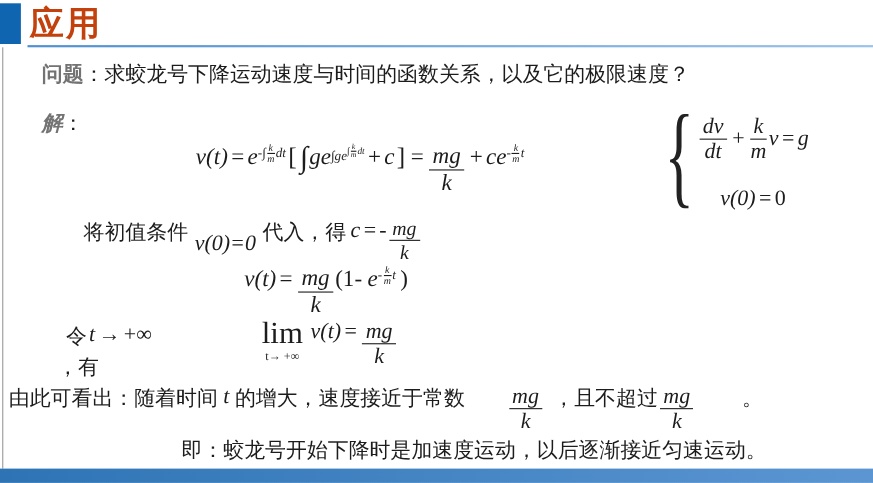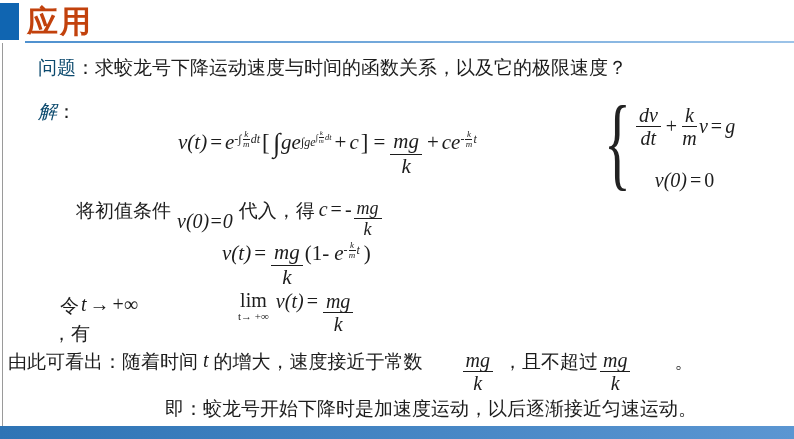--- a/index.html
+++ b/index.html
@@ -1,21 +1,21 @@
 <!DOCTYPE html>
 <html><head>
 <meta charset="utf-8">
 <style>
   html,body{margin:0;padding:0;background:#ffffff;}
   .slide{position:relative;width:794px;height:439px;background:#ffffff;overflow:hidden;
          font-family:"Liberation Serif",serif;color:#1c1c1c;}
   .row{position:absolute;display:flex;align-items:flex-start;white-space:nowrap;}
   .baseline{align-items:baseline;}
   .cn{font-size:19px;}
-  .red{color:#0c4a6e;font-weight:normal;}
+  .red{color:#737373;font-weight:bold;}
   .ital{font-style:italic;}
   .math{font-family:"Liberation Serif",serif;}
   .mi{font-style:italic;}
   .fs20{font-size:20px;} .fs21{font-size:21px;}
   .op{padding:0 3px;}
 
   
   .square{position:absolute;left:0;top:3px;width:19px;height:37px;background:#1065B1;}
   .slide-title{position:absolute;left:27px;top:1px;font-size:31px;font-weight:bold;color:#c2410c;
                font-family:"Liberation Sans",sans-serif;letter-spacing:2px;}
@@ -43,21 +43,21 @@
 
   
   .ode{position:absolute;left:604px;top:92px;display:flex;align-items:center;}
   .brace{font-size:56px;transform:scaleY(1.85);transform-origin:center;color:#222;
          margin-right:3px;font-weight:400;}
   .ode-col{display:flex;flex-direction:column;align-items:center;row-gap:7px;font-size:20px;}
   .ode-r{display:flex;align-items:center;margin-top:12px;}
 
   
   .lim-block{display:inline-flex;flex-direction:column;align-items:center;line-height:1;margin-right:7px;}
-  .lim-top{font-size:20px;}
+  .lim-top{font-size:28px;}
   .lim-bot{font-size:11px;margin-top:1px;}
 
   .sp38{display:inline-block;width:38px;}
   .sp46{display:inline-block;width:42px;}
 </style>
 </head>
 <body>
 
 <div class="slide">
 

